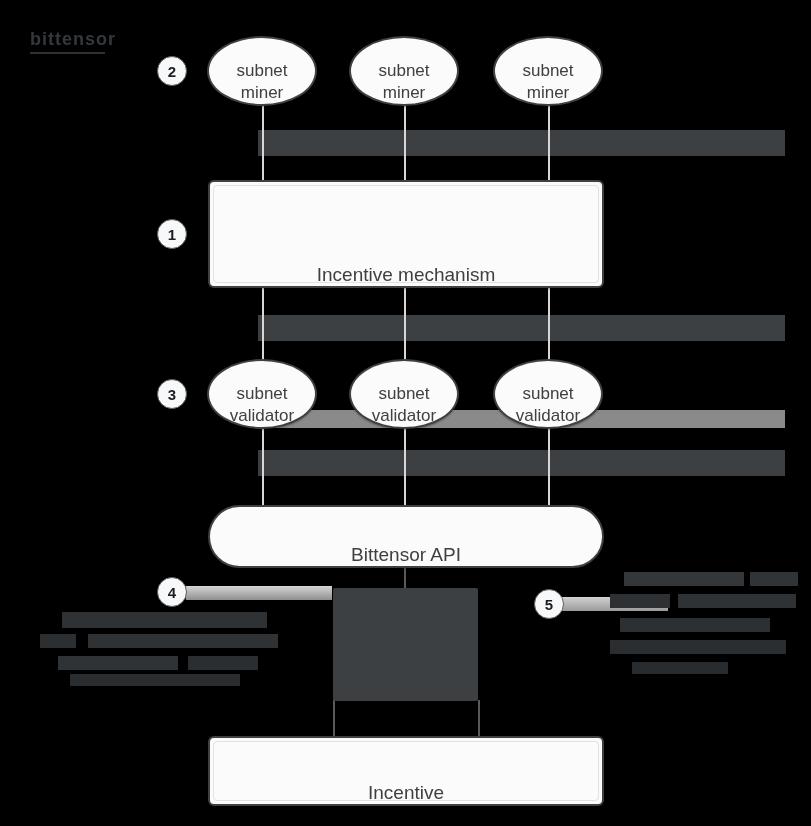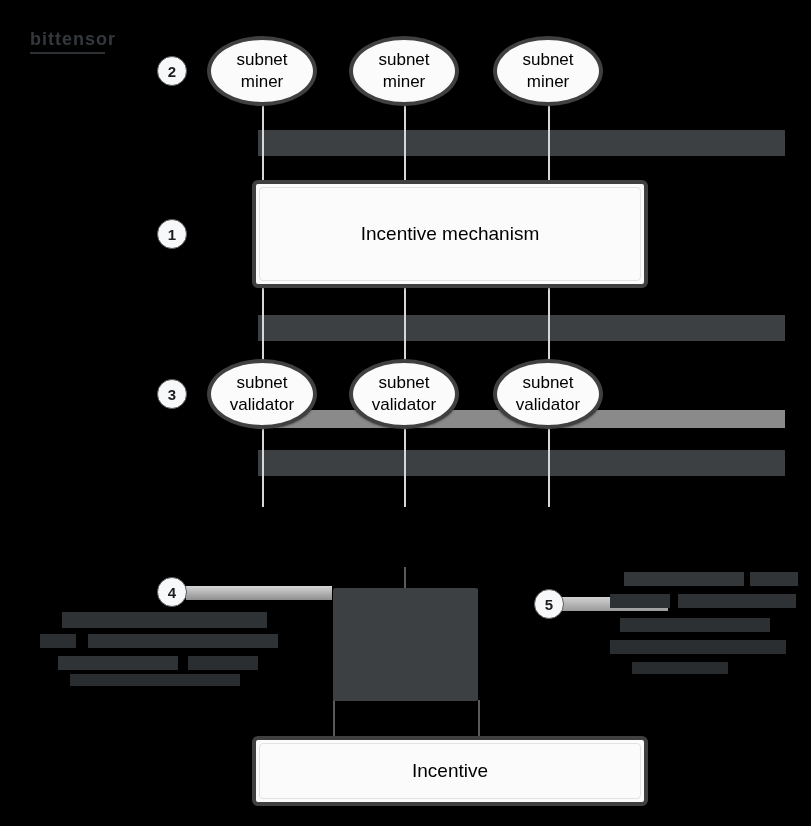--- a/index.html
+++ b/index.html
@@ -23,40 +23,39 @@
     line-height:17px;
     letter-spacing:.2px;
     white-space:pre;
     user-select:none;
   }
 
   
   .node{
     position:absolute;
     background:#fbfbfb;
-    border:4px solid #404040;
-    color:#000000;
+    border:2px solid #404040;
+    color:#404040;
     display:flex;
-    align-items:center;
+    align-items:flex-end;
     justify-content:center;
     text-align:center;
     box-sizing:border-box;
     box-shadow:0 1px 2px rgba(0,0,0,.35);
   }
   .ellipse{
     border-radius:50%;
     font-size:17px;
     line-height:22px;
     width:110px;height:70px;
   }
   .ellipse span{display:block;}
   .rectbox{
     border-radius:6px;
     font-size:19px;
-    margin-left:44px;
   }
   .rectbox::after{
     content:"";
     position:absolute;
     left:3px;right:3px;top:3px;bottom:3px;
     border:1px solid #e2e2e2;
     border-radius:4px;
     pointer-events:none;
   }
   .pillbox{
@@ -158,20 +157,23 @@
       <span>validator</span>
     </div>
   </div>
   <div class="node ellipse" style="left:493px;top:359px;">
     <div>
       <span>subnet</span>
       <span>validator</span>
     </div>
   </div>
 
+  <div class="node pillbox" style="left:208px;top:505px;width:396px;height:63px;">
+    <span>Bittensor API</span>
+  </div>
 
   <div class="darknode" style="left:333px;top:588px;width:145px;height:113px;"></div>
 
   <div class="node rectbox" style="left:208px;top:736px;width:396px;height:70px;">
     <span>Incentive</span>
   </div>
 
   <div class="abs" style="left:40px;top:612px;width:250px;height:72px;">
     <div class="dimtext" style="position:absolute;left:22px;top:0;width:205px;height:16px;background:#2f3235;"></div>
     <div class="dimtext" style="position:absolute;left:0;top:22px;width:36px;height:14px;background:#2c2f32;"></div>

